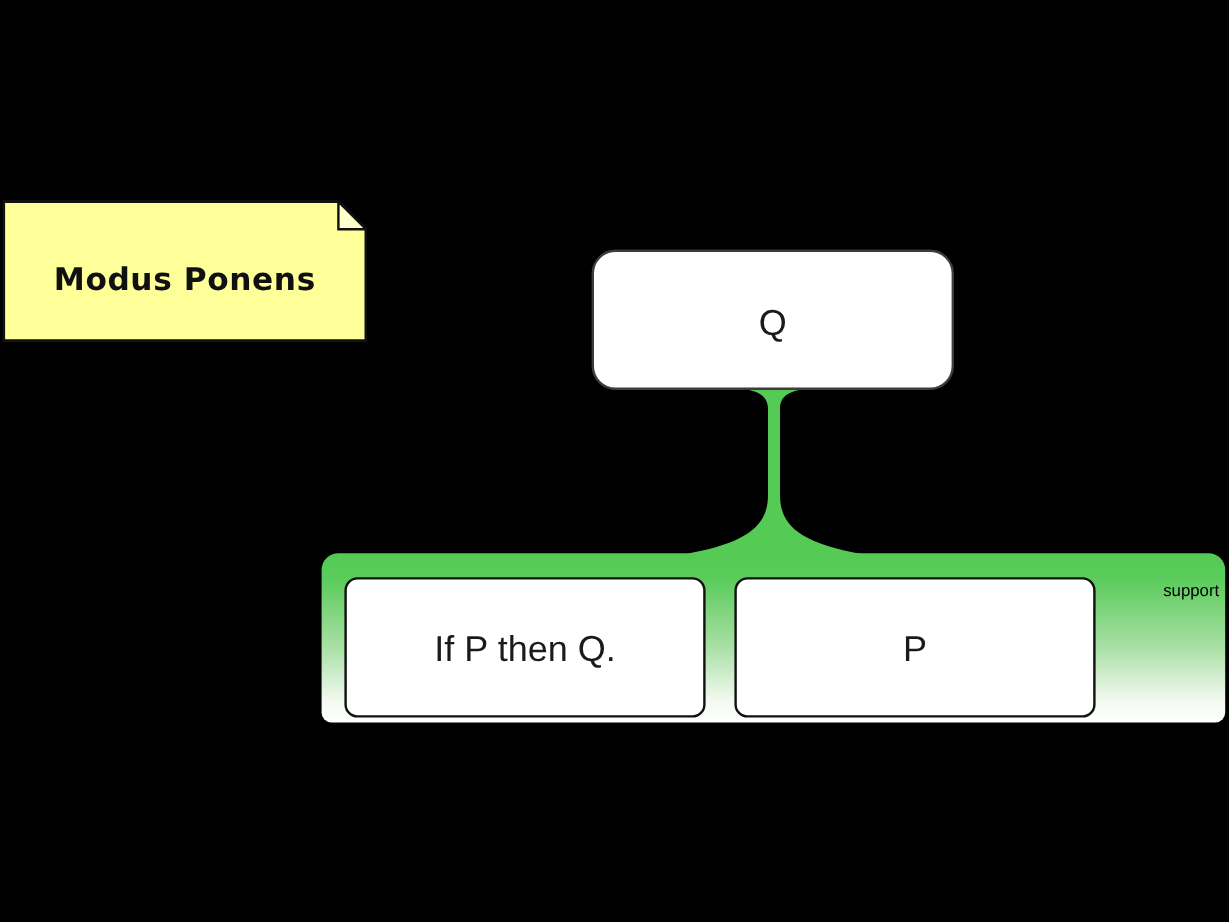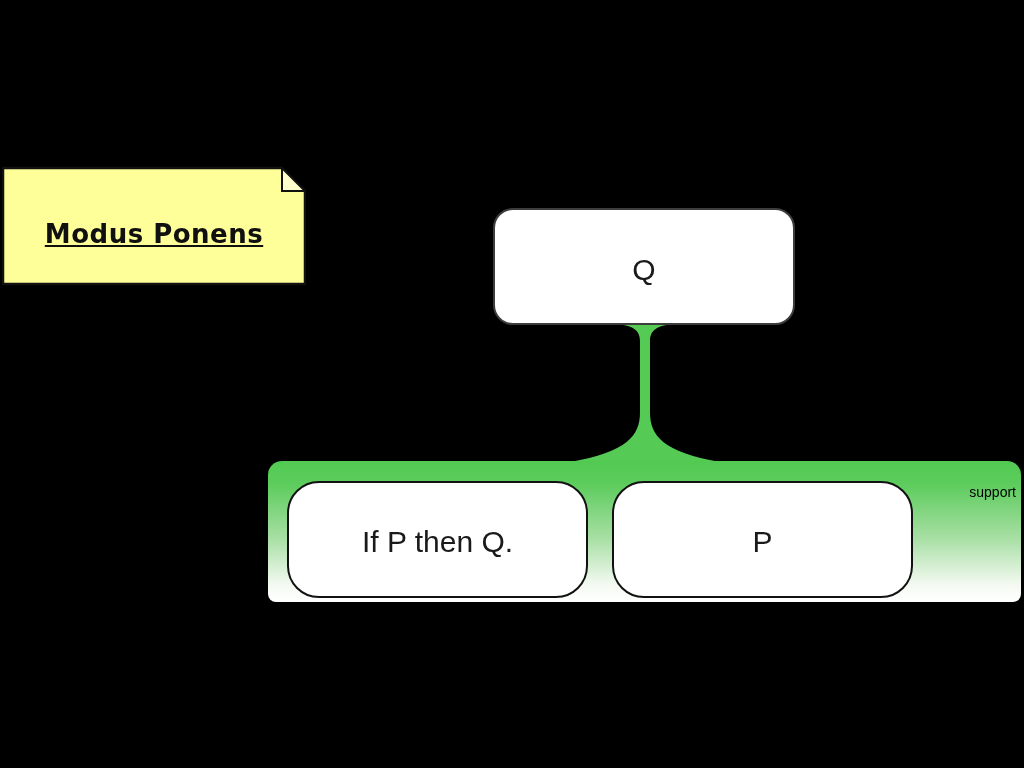--- a/index.html
+++ b/index.html
@@ -37,21 +37,20 @@
     inset: 0;
     display: flex;
     align-items: center;
     justify-content: center;
     padding-top: 16px;
     font-family: "DejaVu Sans", sans-serif;
     font-weight: bold;
     font-size: 26px;
     letter-spacing: 0.5px;
     color: #101010;
-    text-decoration: underline;
   }
   
   .conclusion-box {
     position: absolute;
     left: 493px;
     top: 208px;
     width: 302px;
     height: 117px;
     box-sizing: border-box;
     background: #ffffff;
@@ -90,21 +89,21 @@
     z-index: 2;
   }
   .premise-box {
     position: absolute;
     top: 20px;
     width: 301px;
     height: 117px;
     box-sizing: border-box;
     background: #ffffff;
     border: 2px solid #111111;
-    border-radius: 32px;
+    border-radius: 11px;
     display: flex;
     align-items: center;
     justify-content: center;
     padding-top: 4px;
     font-size: 30px;
     color: #1a1a1a;
   }
   .premise-1 { left: 19px; }
   .premise-2 { left: 344px; }
   .support-label {

